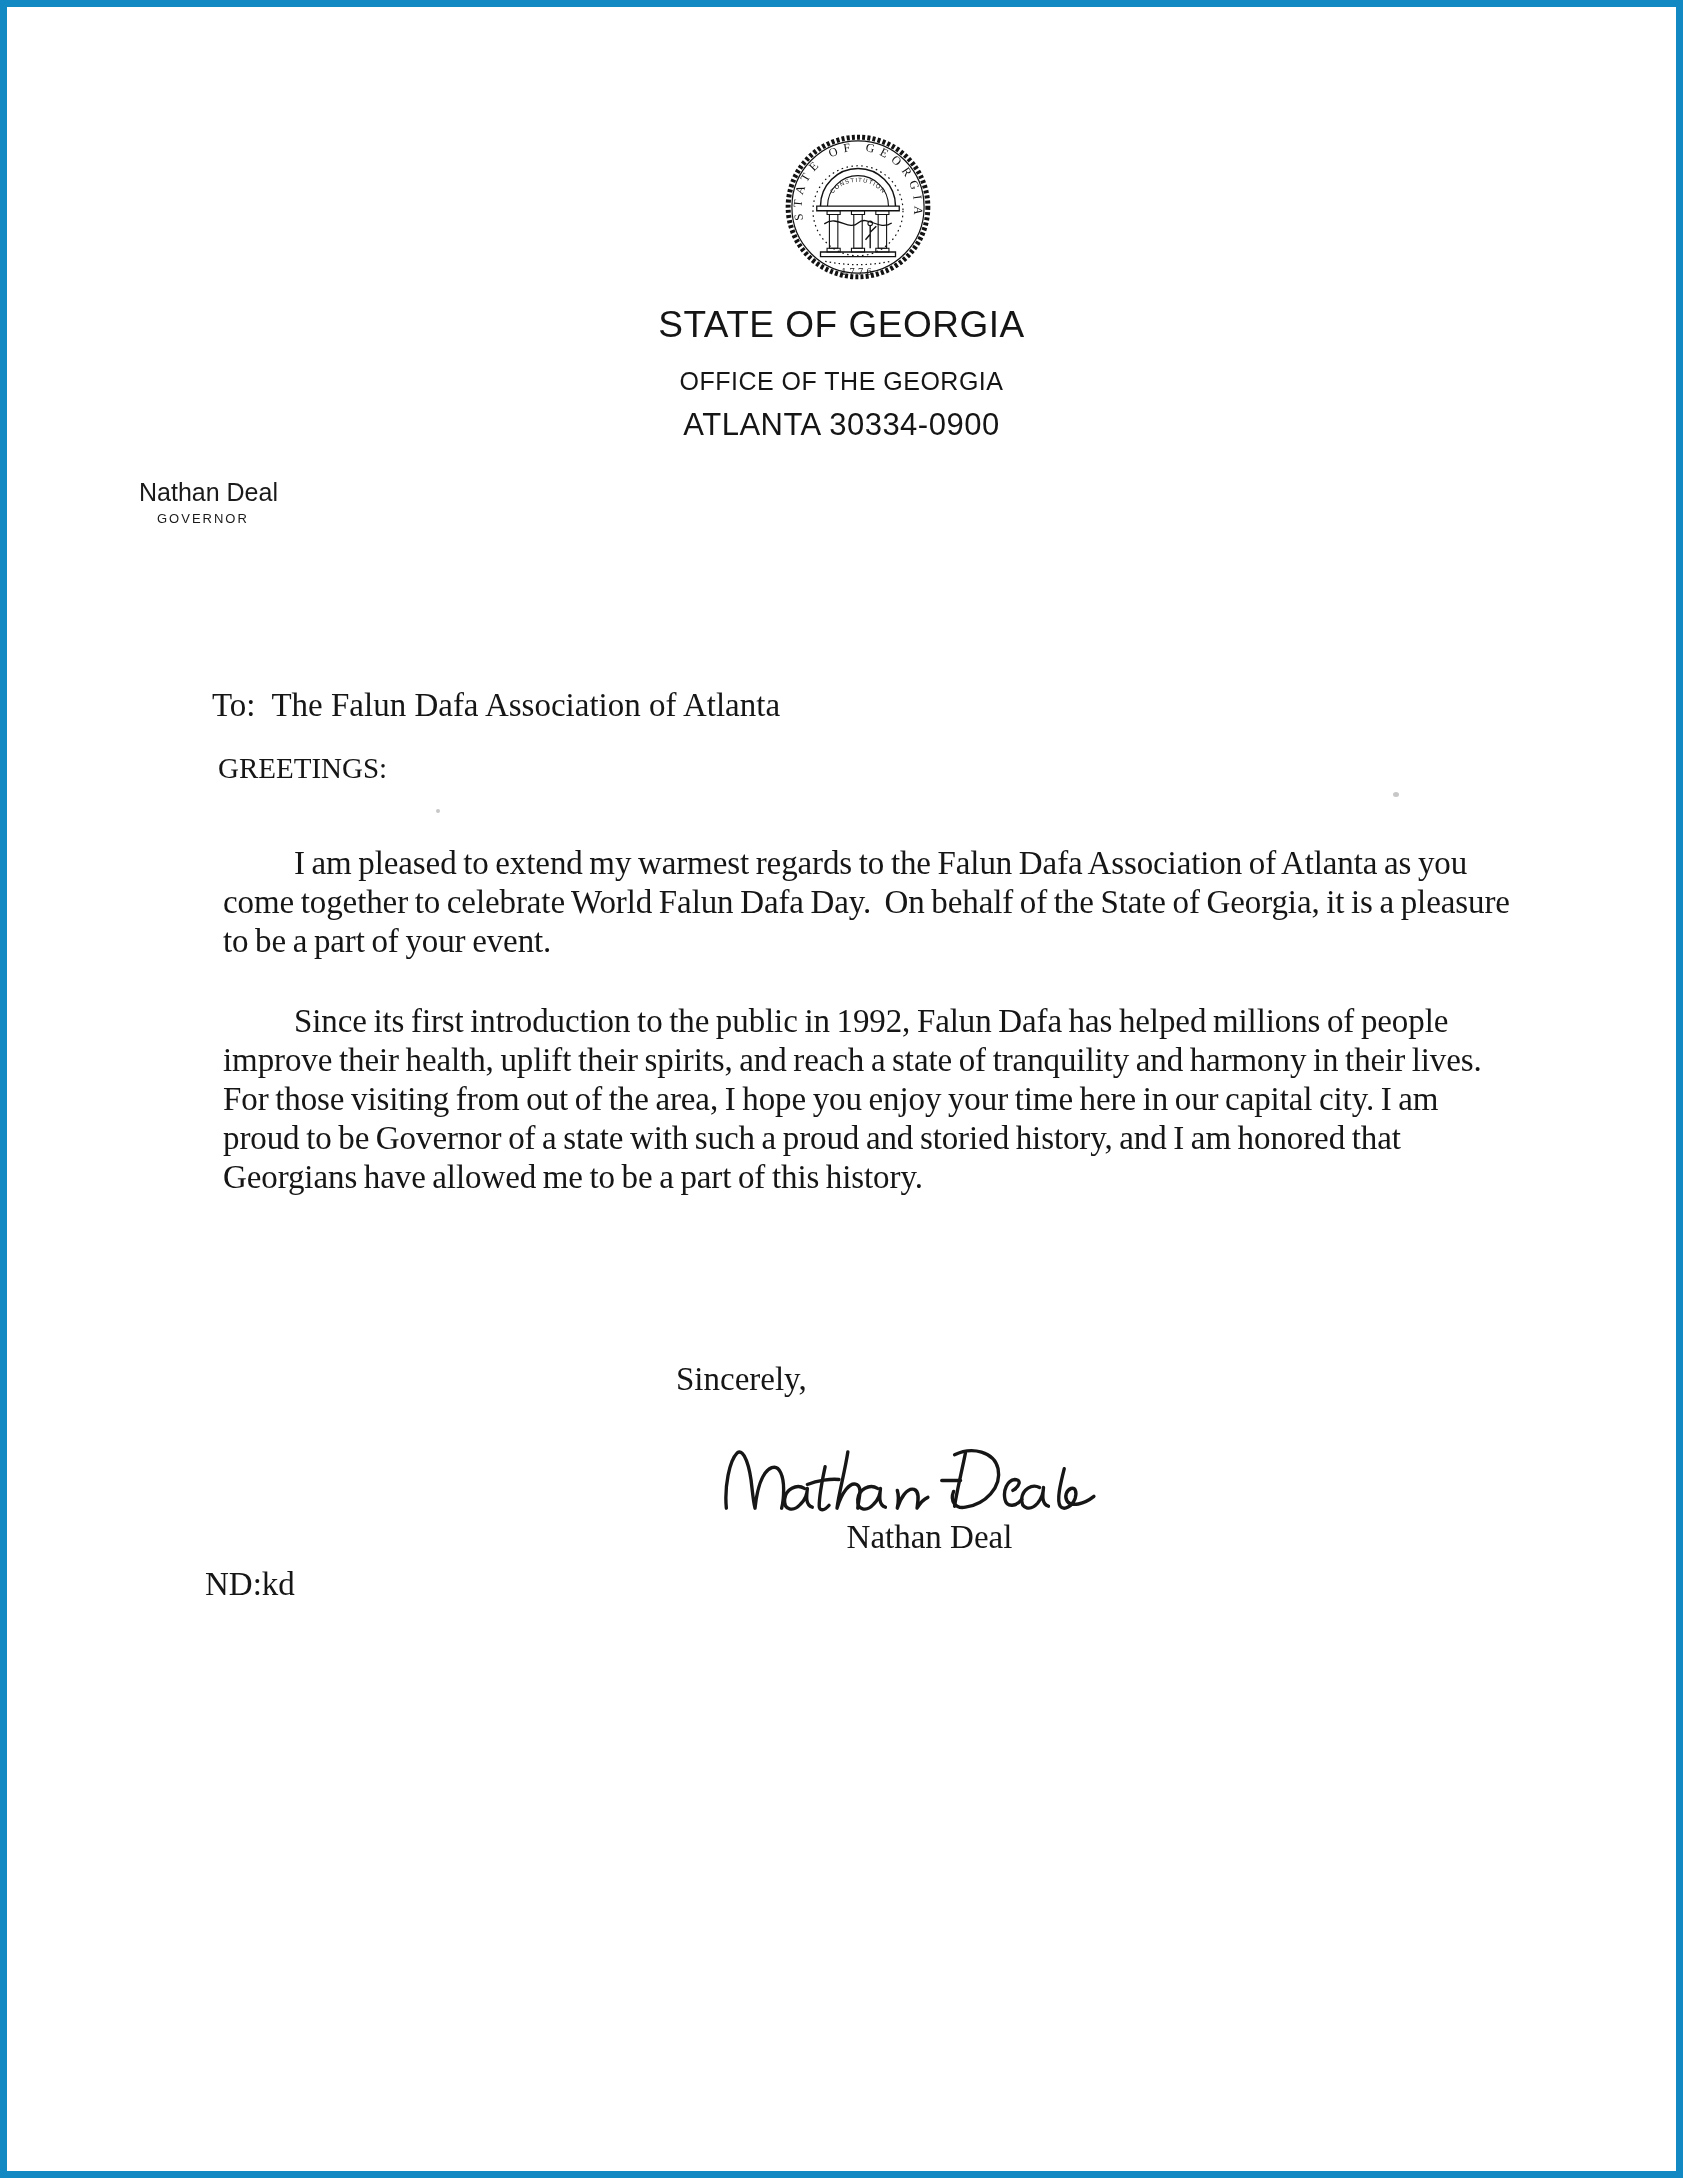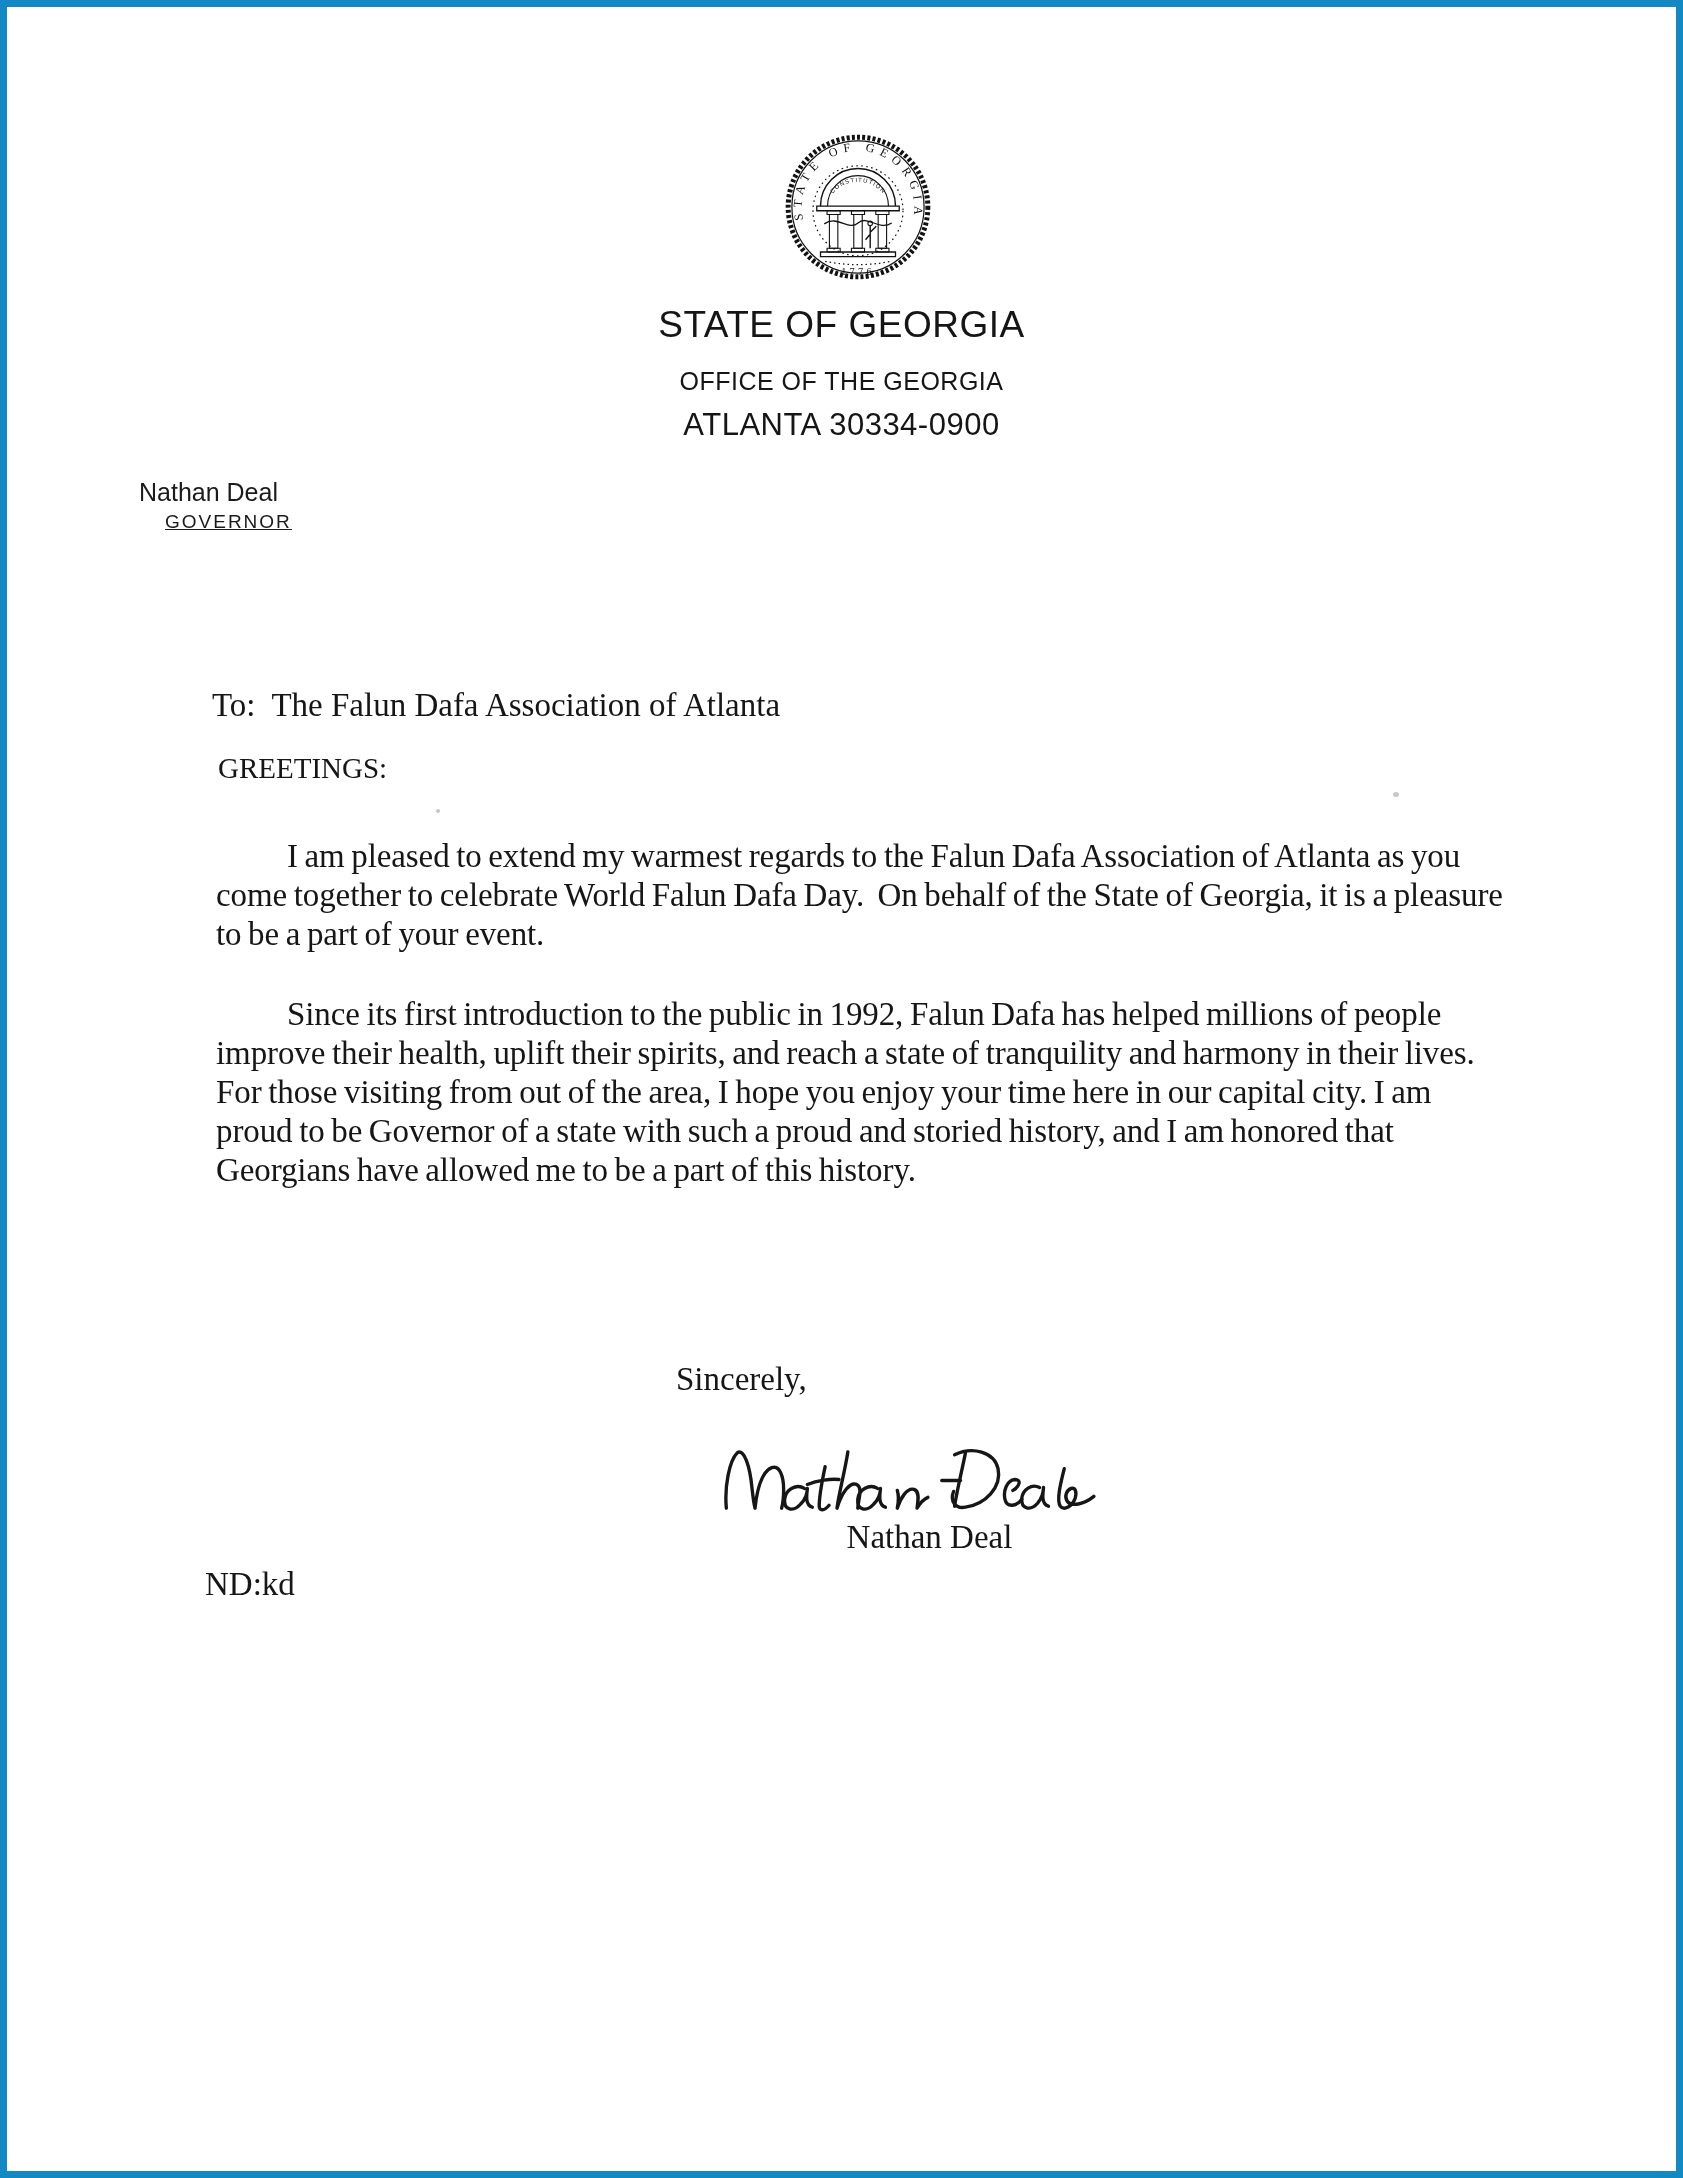--- a/index.html
+++ b/index.html
@@ -10,25 +10,25 @@
     font-family:"Liberation Serif",serif;color:#161616;
   }
   .lh{position:absolute;left:0;right:0;text-align:center;
       font-family:"Liberation Sans",sans-serif;color:#151515;line-height:1.15;}
   .lh1{top:297px;font-size:37px;letter-spacing:0.5px;}
   .lh2{top:360px;font-size:25px;letter-spacing:0.5px;}
   .lh3{top:400px;font-size:31px;letter-spacing:0.5px;}
   .seal{position:absolute;left:776px;top:125px;width:150px;height:150px;}
   .gov{position:absolute;left:132px;top:472px;font-family:"Liberation Sans",sans-serif;color:#1a1a1a;}
   .gov-name{font-size:25px;line-height:1.1;}
-  .gov-title{font-size:19px;letter-spacing:2px;margin-top:4px;margin-left:26px;text-decoration:underline;}
+  .gov-title{font-size:13px;letter-spacing:2px;margin-top:4px;margin-left:18px;}
   .date{position:absolute;left:0;right:0;top:552px;text-align:center;font-size:33px;}
   .recipient{position:absolute;left:205px;top:672px;font-size:33px;white-space:pre-wrap;margin-top:8px;}
   .salutation{position:absolute;left:211px;top:745px;font-size:29px;}
-  .body{position:absolute;left:205px;width:1287px;margin:4px;font-size:33px;line-height:39px;
+  .body{position:absolute;left:205px;width:1287px;margin:11px;font-size:33px;line-height:39px;
         text-indent:71px;white-space:pre-wrap;word-spacing:-1.5px;letter-spacing:-0.1px;}
   .p1{top:826px;}
   .p2{top:984px;}
   .p3{top:1200px;}
   .closing{position:absolute;left:669px;width:475px;top:1354px;font-size:33px;}
   .signature{position:absolute;left:709px;top:1434px;width:408px;height:83px;}
   .signer{position:absolute;left:685px;width:475px;top:1512px;text-align:center;font-size:33px;}
   .initials{position:absolute;left:198px;top:1559px;font-size:33px;}
   .speck{position:absolute;background:#8f8f8f;border-radius:50%;opacity:0.5;}
   .s1{left:1386px;top:785px;width:6px;height:5px;}

